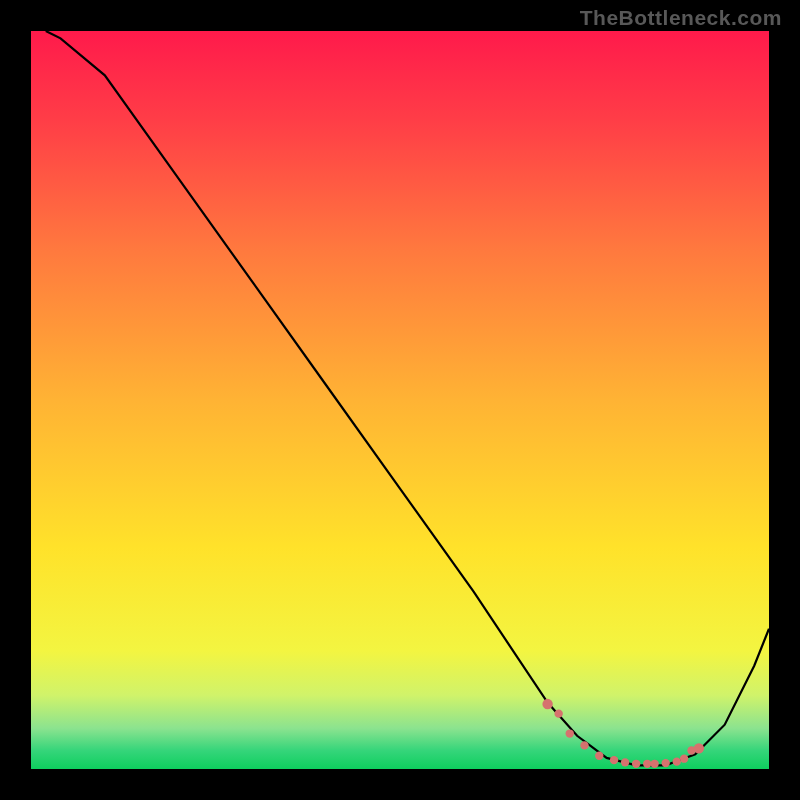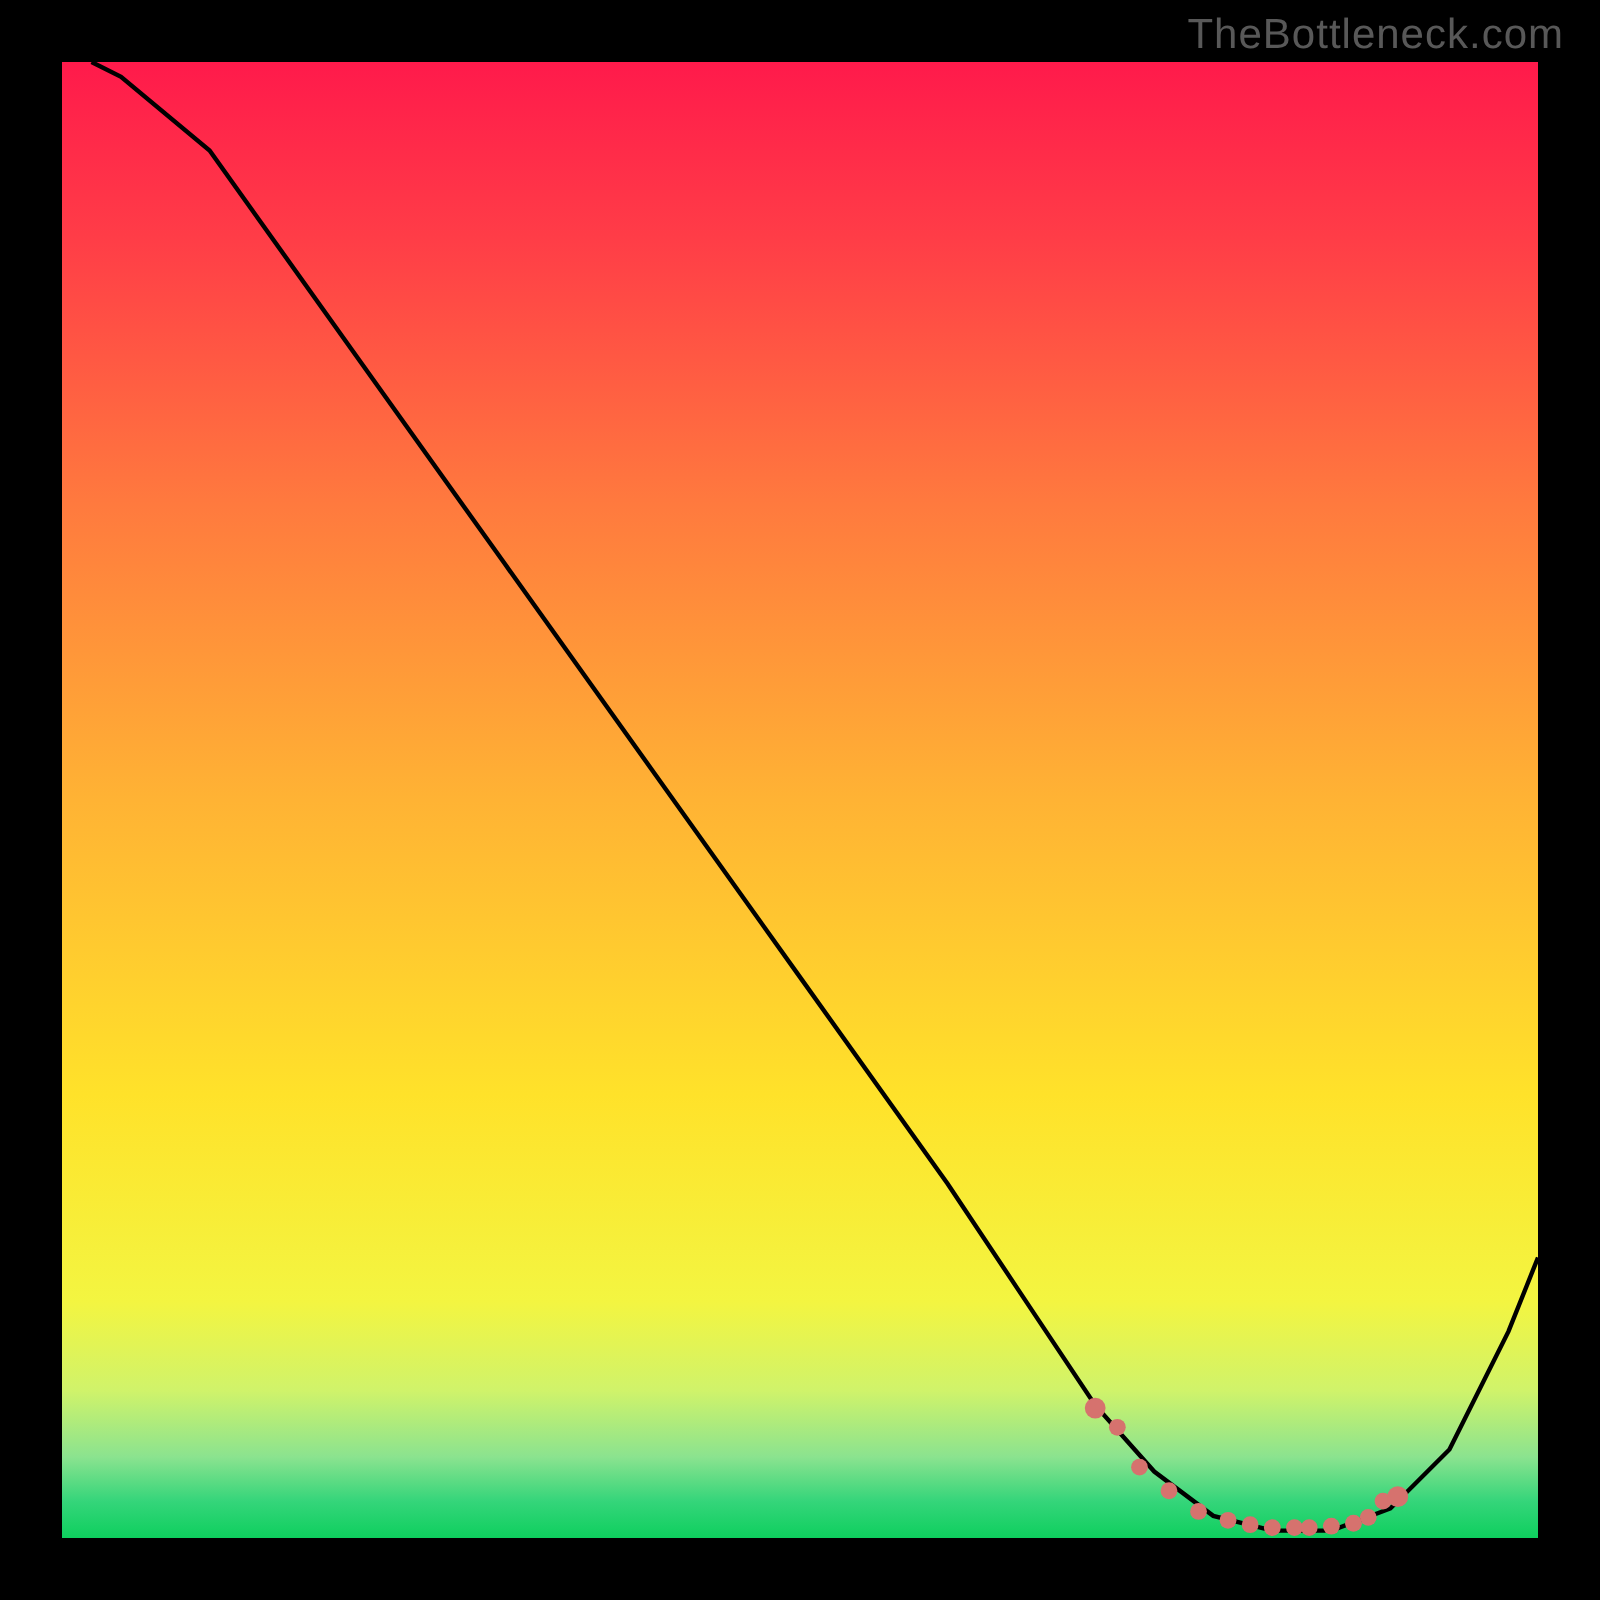--- a/index.html
+++ b/index.html
@@ -10,21 +10,21 @@
     height: 800px;
     position: relative;
     font-family: Arial, sans-serif;
   }
   .watermark {
     position: absolute;
     top: 6px;
     right: 18px;
     color: #585858;
     font-size: 21px;
-    font-weight: normal;
+    font-weight: bold;
     letter-spacing: 0.5px;
   }
   .chart {
     position: absolute;
     left: 31px;
     top: 31px;
     width: 738px;
     height: 738px;
   }
 </style>

